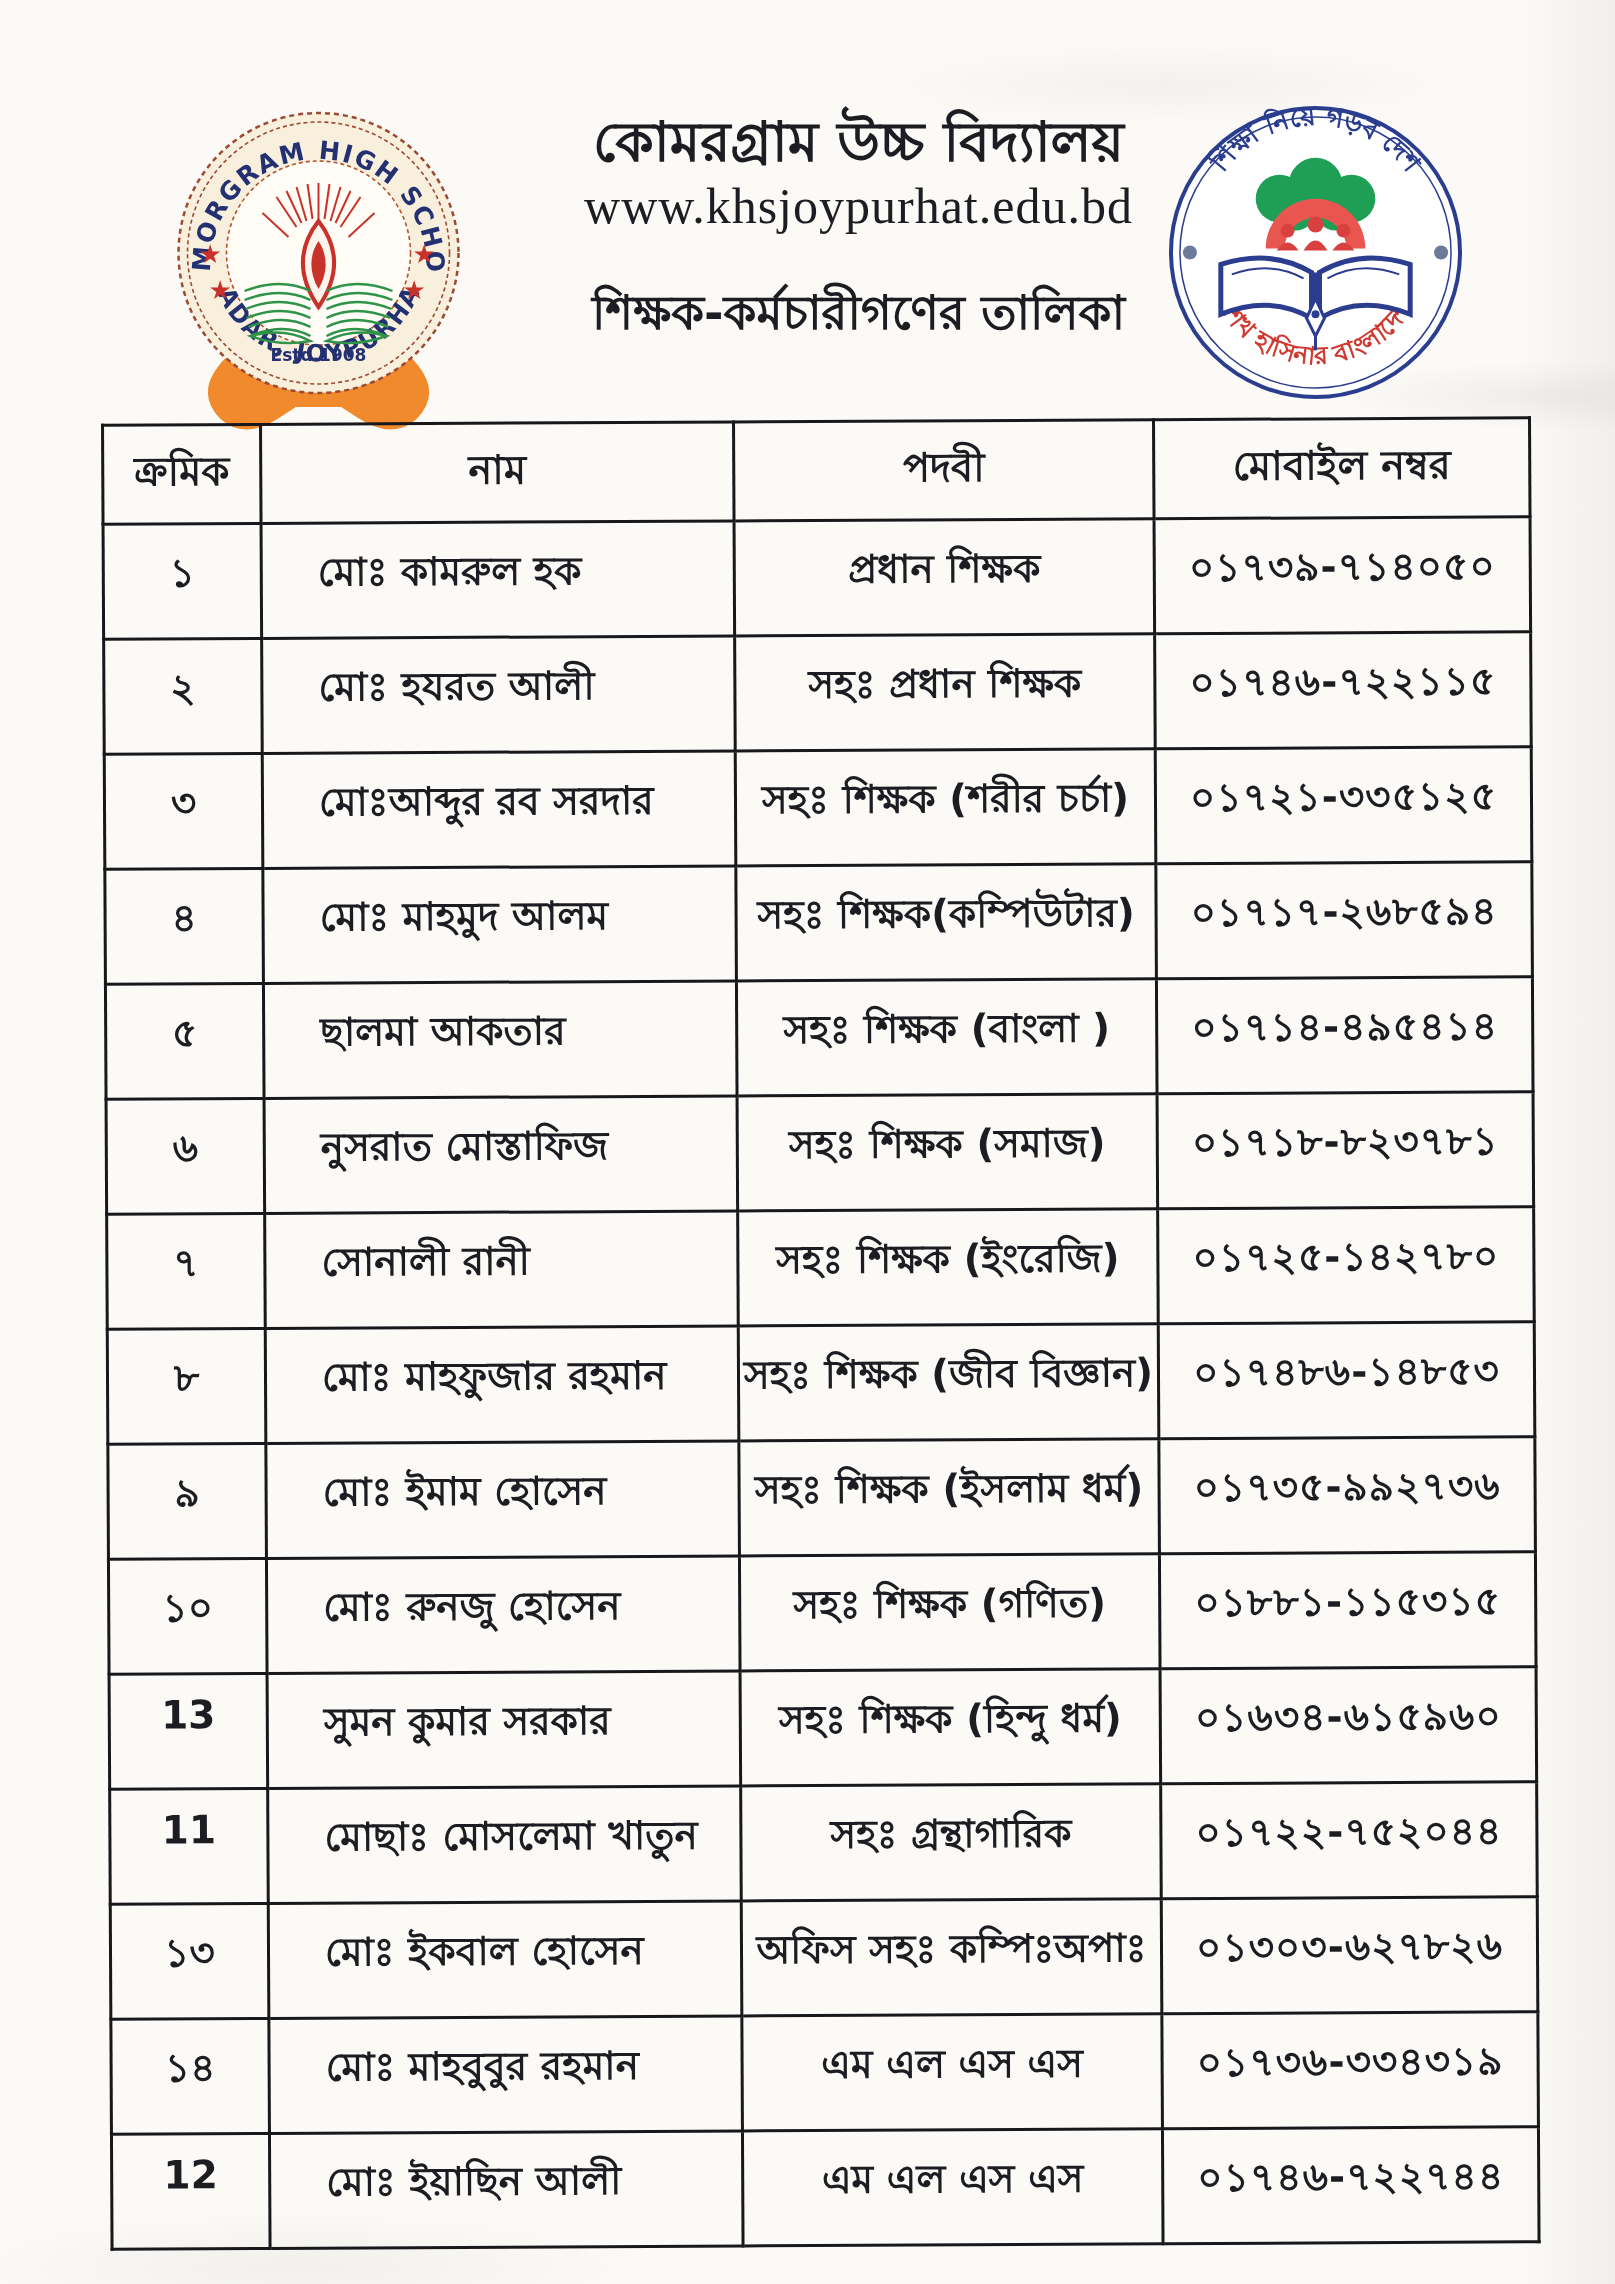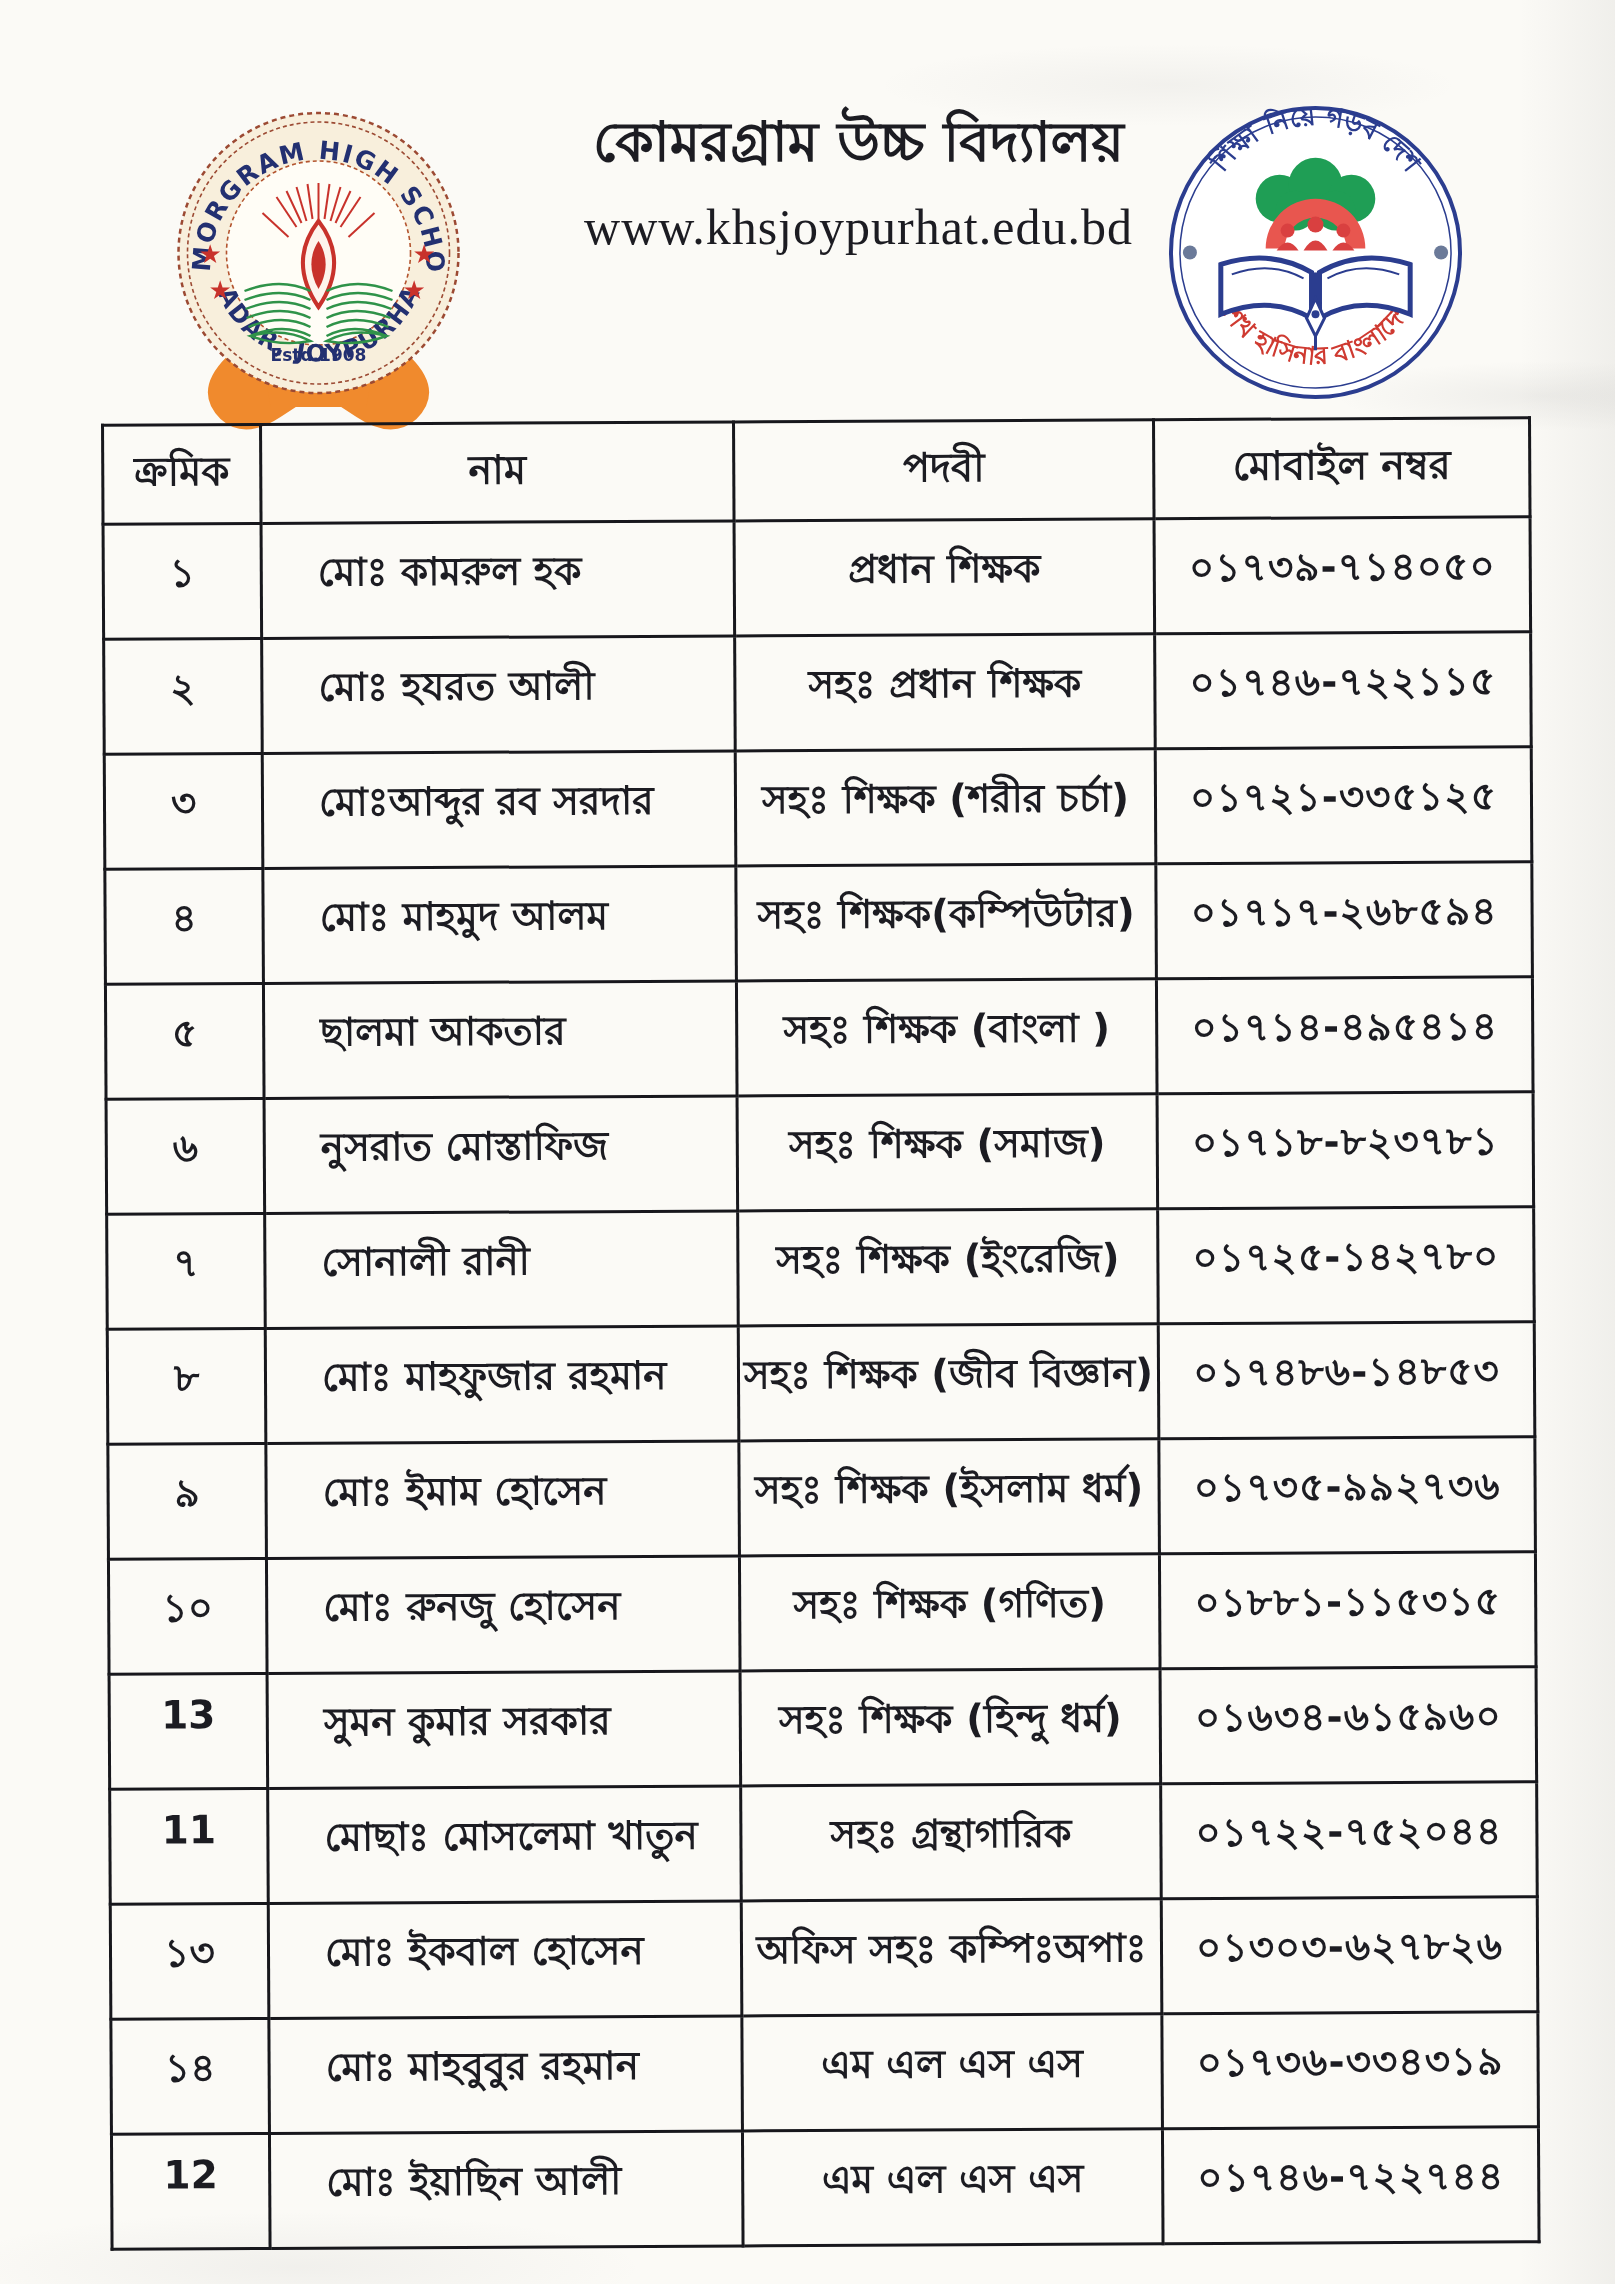--- a/index.html
+++ b/index.html
@@ -36,21 +36,21 @@
   .left-logo{position:absolute;left:154px;top:95px;width:329px;height:345px;}
   .right-logo{position:absolute;left:1166px;top:103px;width:299px;height:299px;}
   .head-text{
     position:absolute;left:423px;top:111px;width:871px;text-align:center;
   }
   .school-name{
     font-size:55px;font-weight:700;letter-spacing:0;line-height:1.15;
   }
   .school-url{
     font-family:"Liberation Serif","DejaVu Serif",serif;
-    font-size:50px;font-weight:400;margin-top:24px;letter-spacing:1px;
+    font-size:50px;font-weight:400;margin-top:3px;letter-spacing:1px;
   }
   .list-title{
     font-size:47px;font-weight:700;margin-top:42px;
   }
   
   .table-wrap{
     position:absolute;left:101px;top:420px;width:1434px;
     transform:rotate(-0.3deg);transform-origin:50% 0;
   }
   table.staff{
@@ -151,20 +151,21 @@
         <path d="M82,241 Q115,232 142,246 Q112,252 82,241 Z"></path>
         <path d="M218,241 Q185,232 158,246 Q188,252 218,241 Z"></path>
       </g>
 
       <text x="150" y="266" text-anchor="middle" font-size="17" font-weight="700" fill="var(--logo-navy)">Estd.1908</text>
     </svg>
 
     <div class="head-text">
       <div class="school-name">কোমরগ্রাম উচ্চ বিদ্যালয়</div>
       <div class="school-url">www.khsjoypurhat.edu.bd</div>
+      <div class="list-title">শিক্ষক-কর্মচারীগণের তালিকা</div>
     </div>
 
     <svg class="right-logo" viewBox="0 0 300 300">
       <g>
         <circle cx="150" cy="150" r="145" fill="#ffffff" stroke="var(--right-blue)" stroke-width="4"></circle>
         <circle cx="150" cy="150" r="136" fill="none" stroke="var(--right-blue)" stroke-width="1.5"></circle>
       </g>
       <defs>
         <path id="min-top-arc" d="M 42 164 A 112 112 0 1 1 258 164" fill="none"></path>
         <path id="min-bottom-arc" d="M 47 194 A 112 112 0 0 0 253 194" fill="none"></path>

